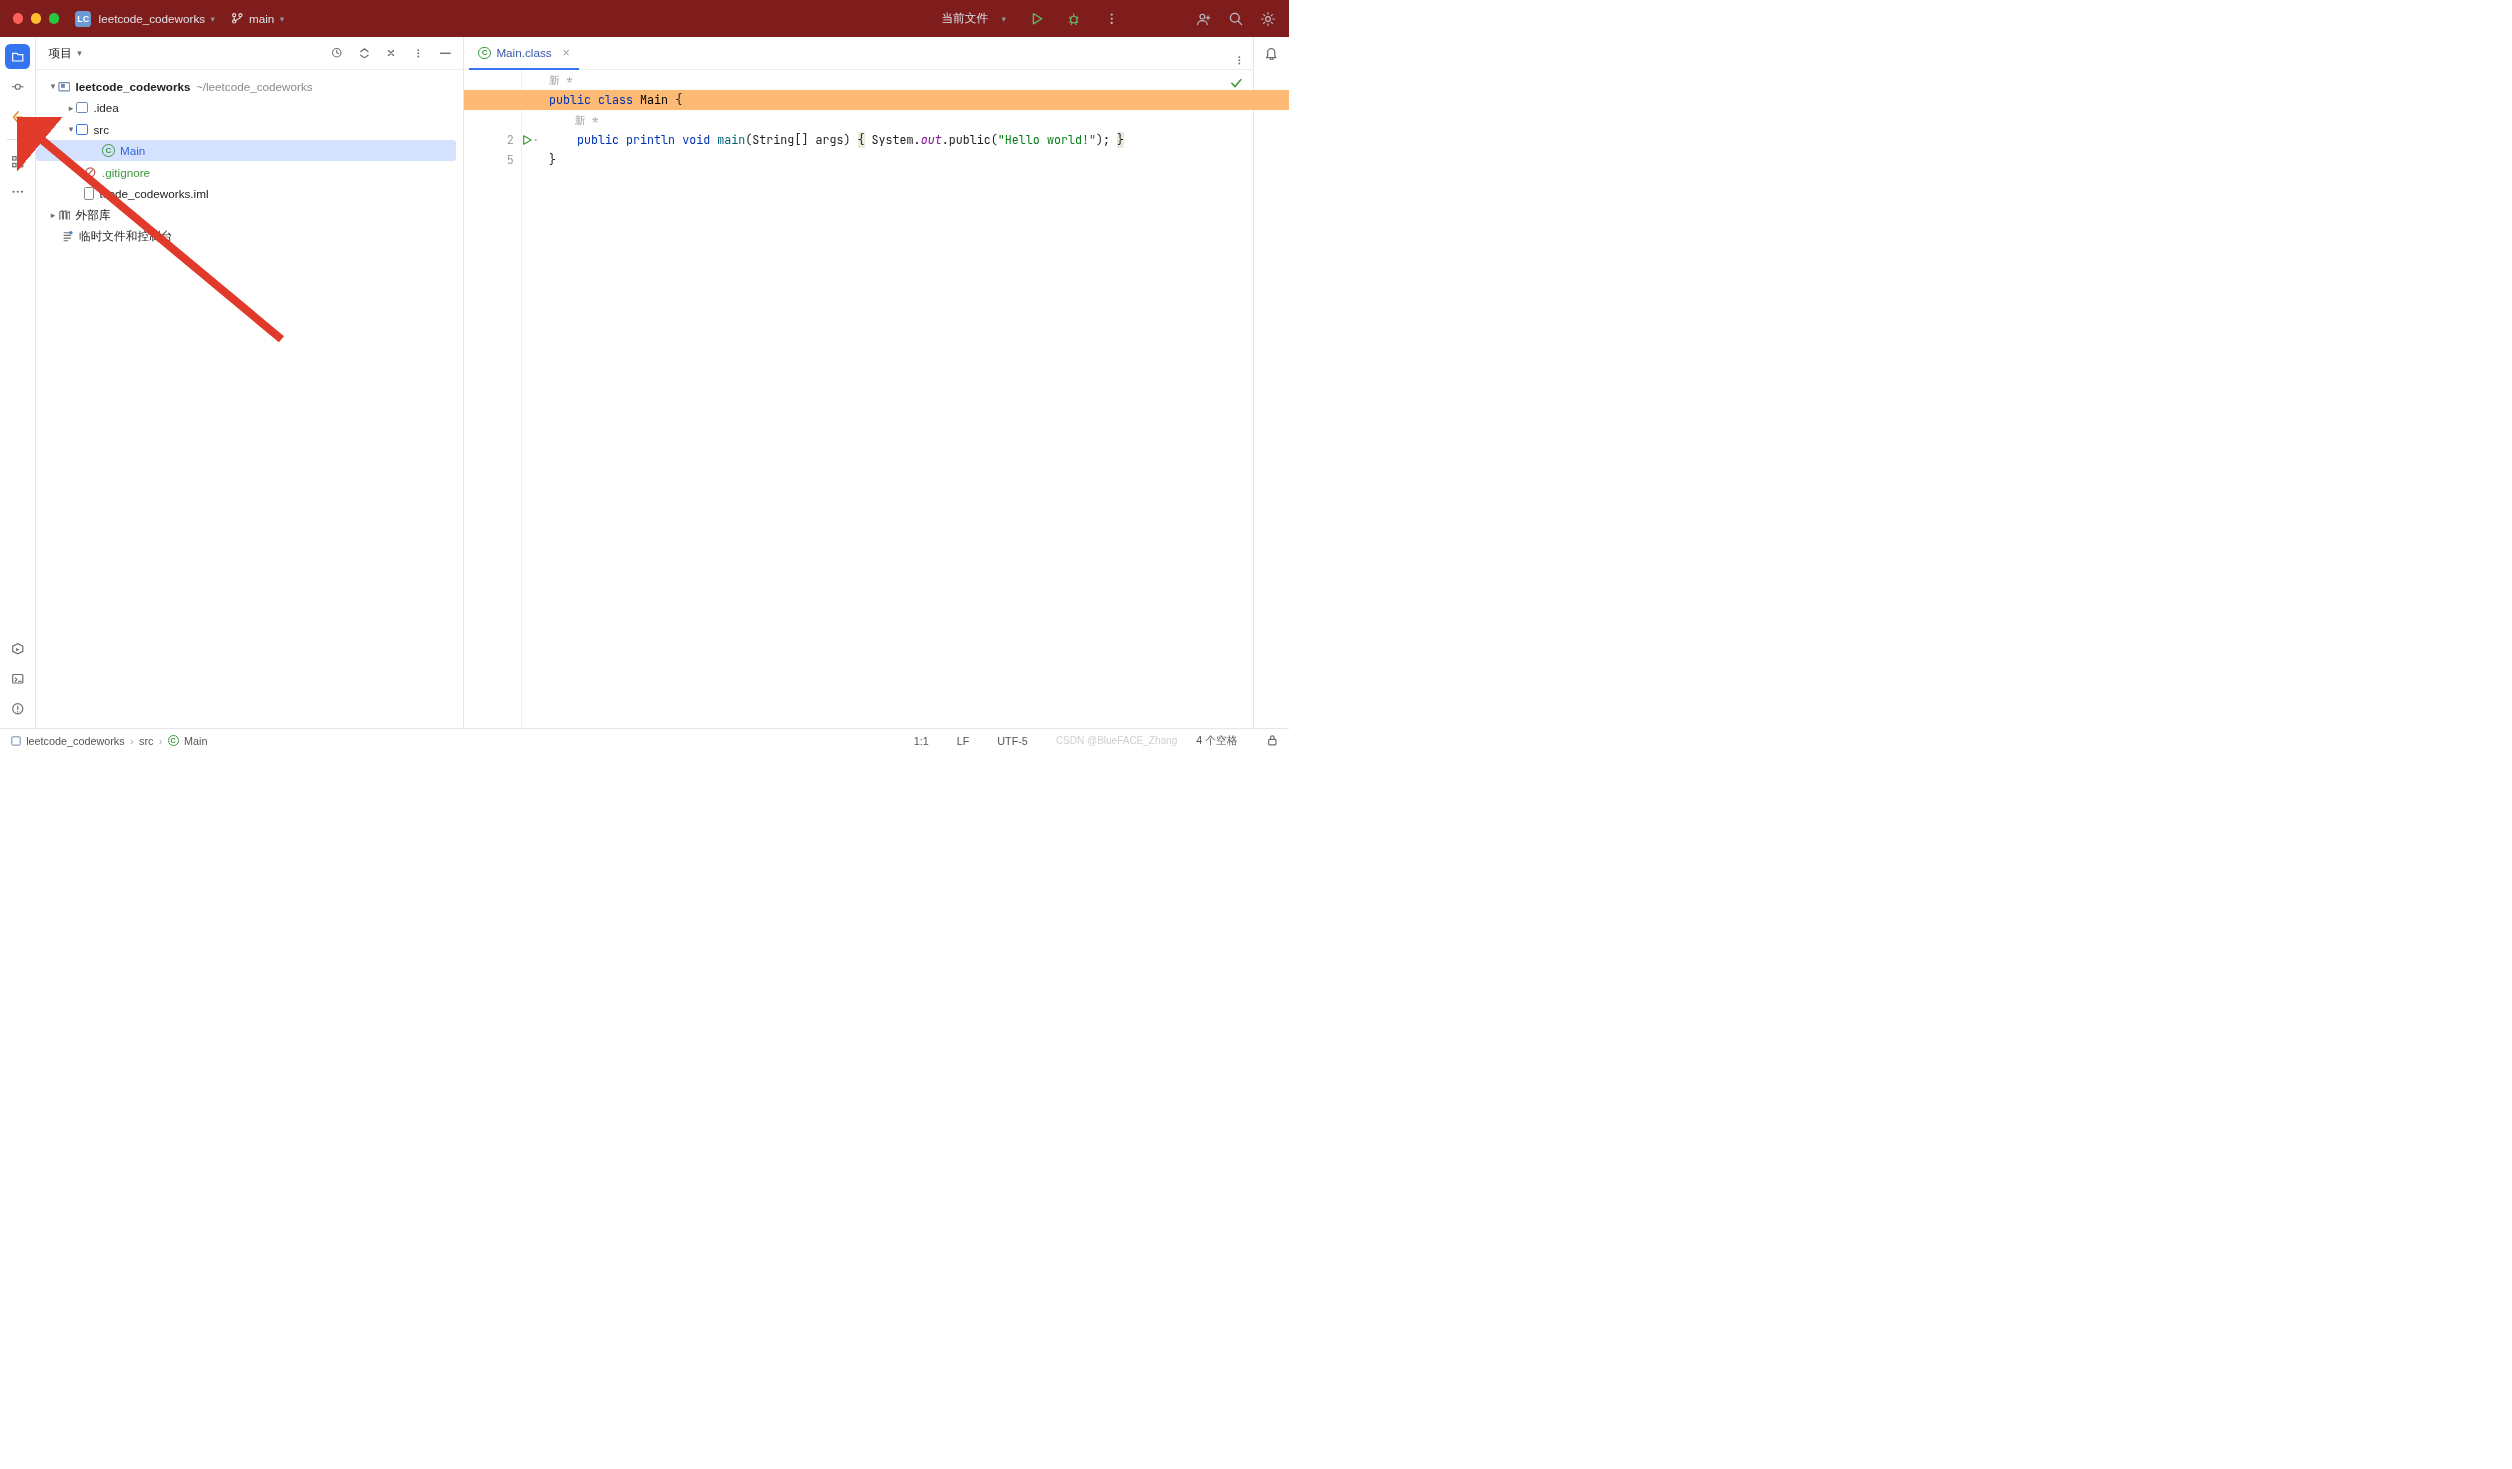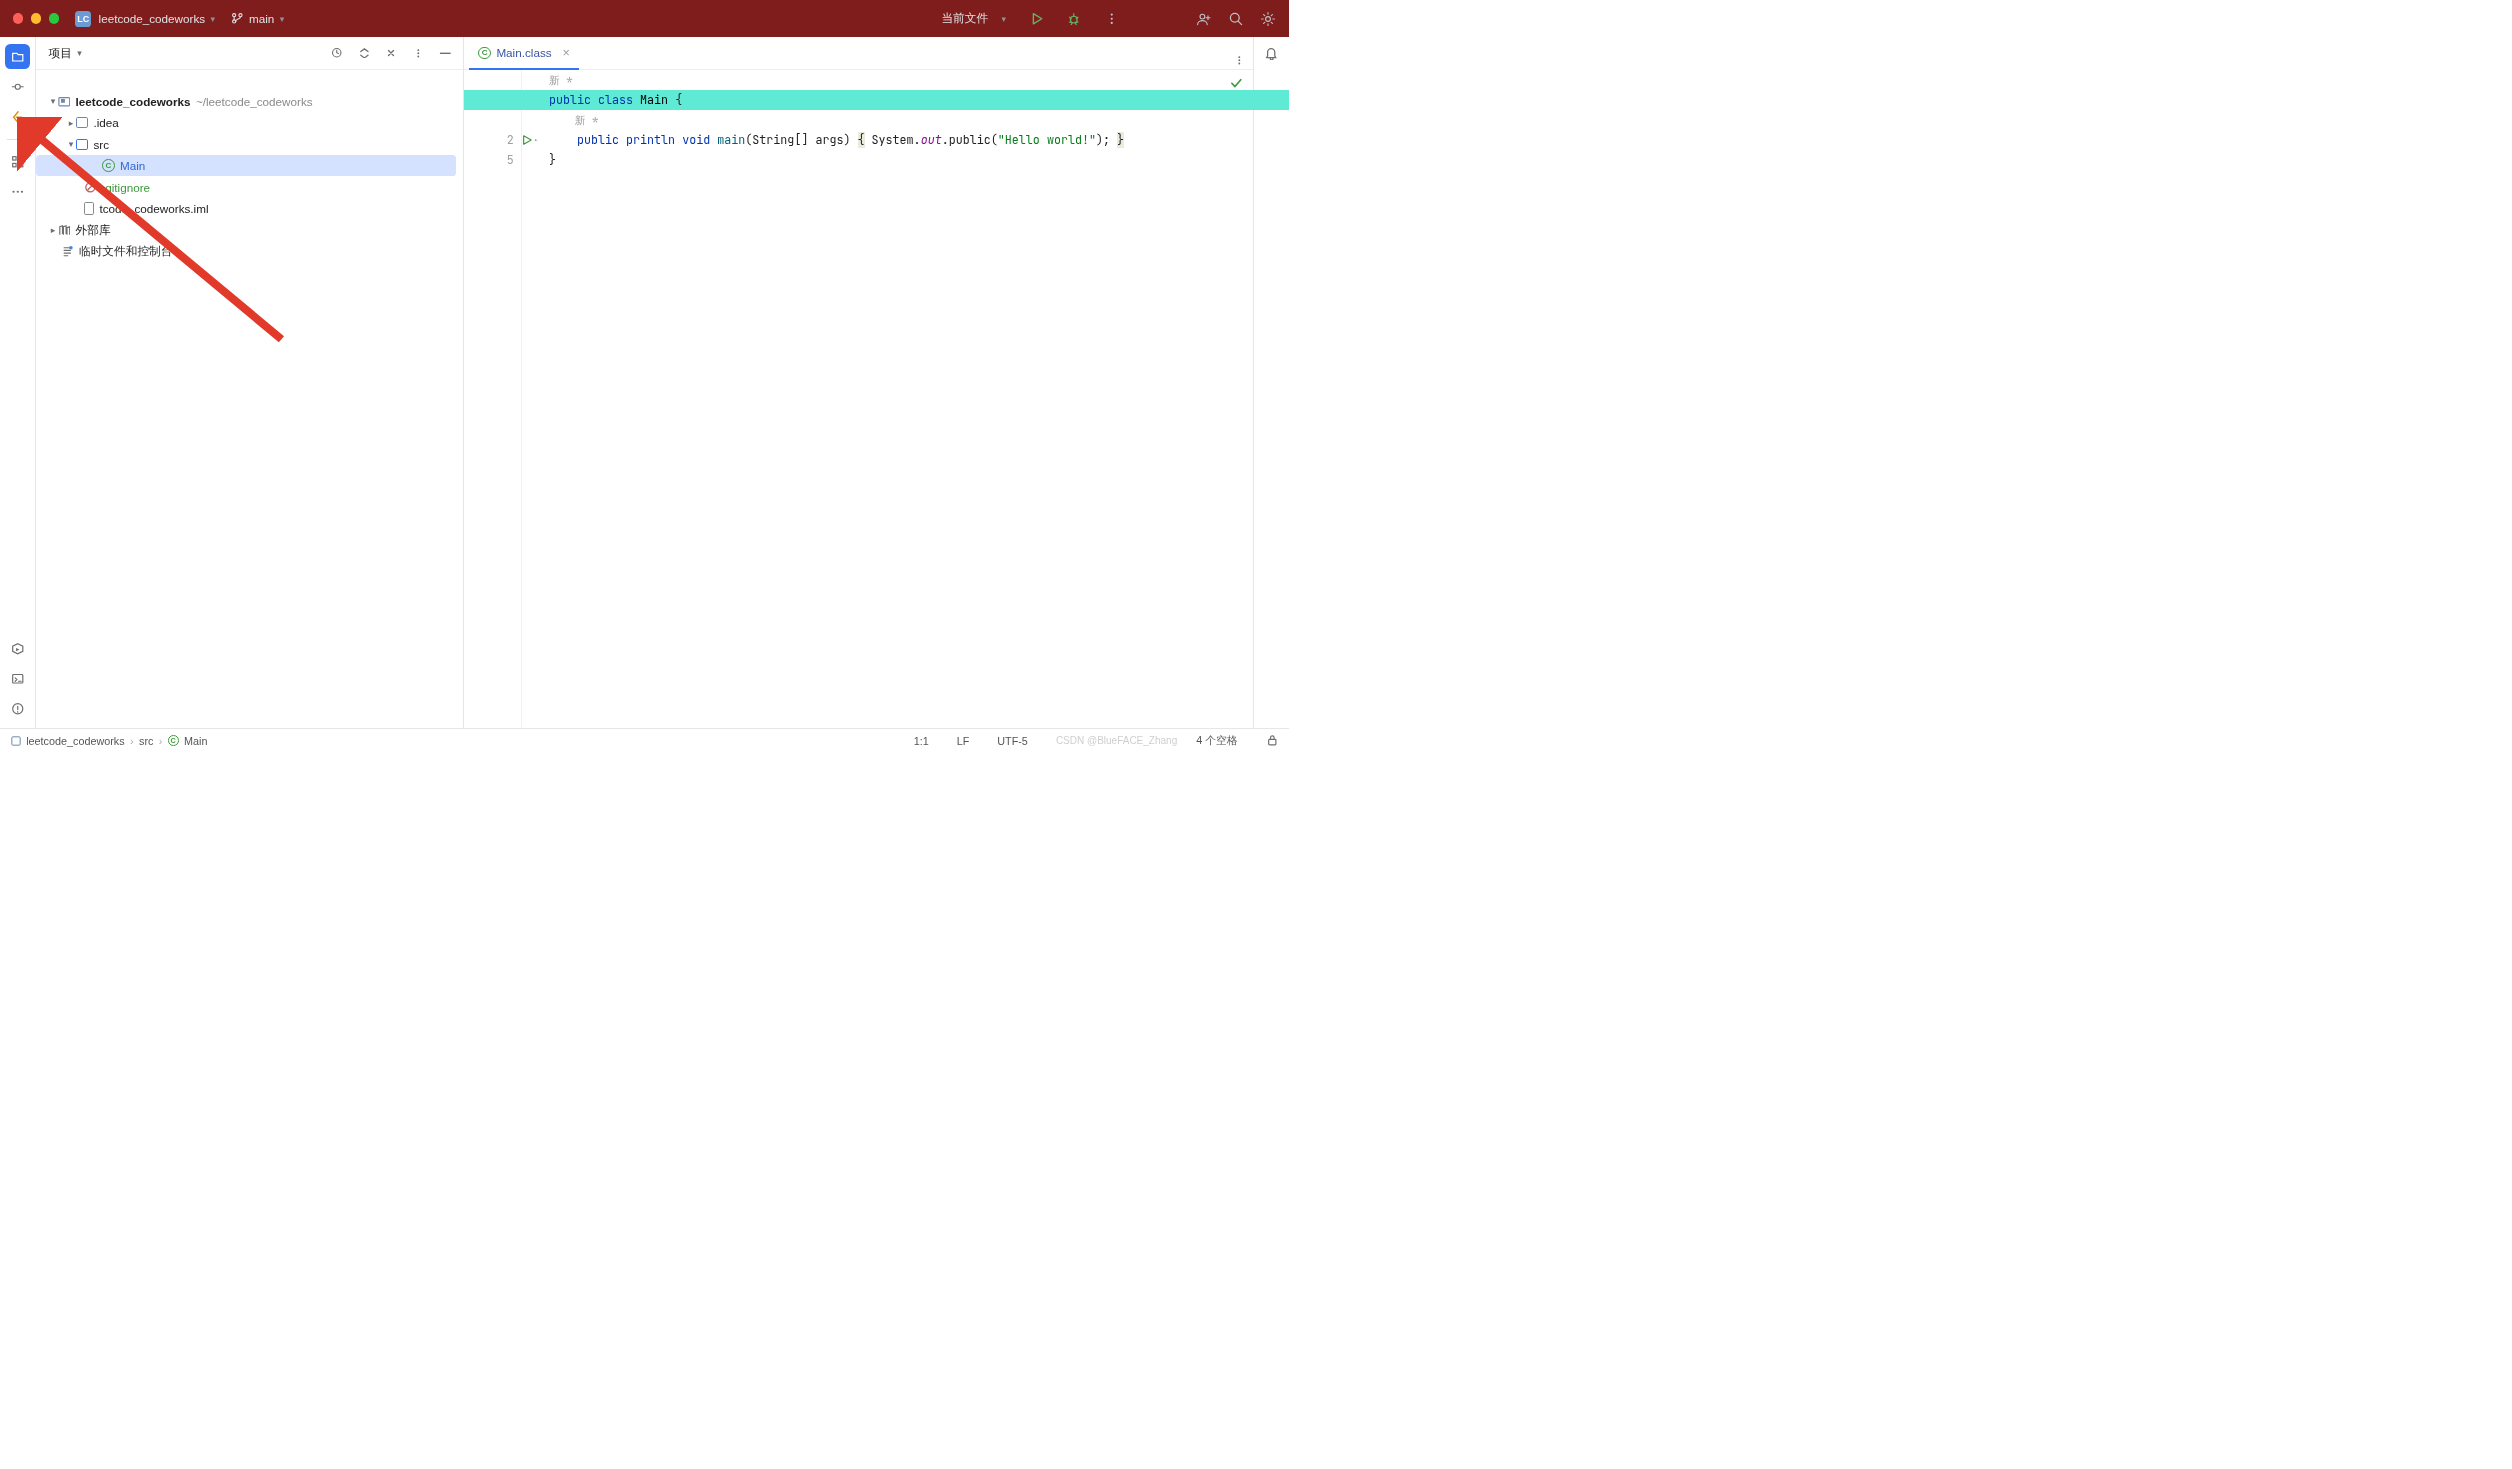--- a/index.html
+++ b/index.html
@@ -23,21 +23,21 @@
     .right-cluster { display: flex; align-items: center; gap: 16px; margin-left: 54px; }
 
     
     .outer { display: flex; height: 715px; }
     .lefticons { width: 36px; border-right: 0.9px solid #e6e6e6; display: flex; flex-direction: column; align-items: center; padding-top: 7.2px; gap: 5.4px; }
     .lefticons .ico { width: 25px; height: 25px; border-radius: 5.4px; display: flex; align-items: center; justify-content: center; color: #6e6e6e; cursor: pointer; }
     .lefticons .ico.active { background: #3574f0; color: #fff; }
     .lefticons .hr { width: 21.5px; height: 0.9px; background: #e0e0e0; margin: 3.6px 0; }
     .lefticons .spacer { flex: 1; }
 
-    .projpanel { width: 428px; border-right: 0.9px solid #e6e6e6; display: flex; flex-direction: column; gap: 15px; }
+    .projpanel { width: 428px; border-right: 0.9px solid #e6e6e6; display: flex; flex-direction: column; }
     .projhdr { height: 33px; display: flex; align-items: center; padding: 0 9px 0 12.6px; border-bottom: 0.9px solid #ededed; }
     .projhdr .lbl { font-size: 11.7px; color: #222; }
     .projhdr .right { margin-left: auto; display: flex; align-items: center; gap: 9px; color: #6e6e6e; }
     .projhdr .right .ibtn { width: 18px; height: 18px; display: flex; align-items: center; justify-content: center; cursor: pointer; }
 
     .tree { padding: 5.4px 7.2px 5.4px 0; overflow: auto; flex: 1; position: relative; }
     .trow { height: 21.5px; display: flex; align-items: center; border-radius: 3.6px; cursor: pointer; }
     .trow.sel { background: #d4e2ff; }
     .tarrow { width: 9px; text-align: center; color: #6e6e6e; font-size: 9px; }
     .ticon { margin-right: 5.4px; display: flex; align-items: center; }
@@ -56,21 +56,21 @@
     .tab .name { color: #3856a6; }
     .tab .x { color: #9e9e9e; margin-left: 5.4px; font-size: 12.6px; }
     .tabs .right { margin-left: auto; display: flex; align-items: center; gap: 12.6px; padding-right: 7.2px; }
     .tabs .right .ibtn { color: #6e6e6e; cursor: pointer; }
 
     .code { display: flex; font-family: "JetBrains Mono", Menlo, Consolas, monospace; font-size: 11.7px; line-height: 20px; flex: 1; position: relative; }
     .gutter { width: 58px; text-align: right; color: #a0a0a0; padding-right: 7.2px; user-select: none; border-right: 0.9px solid #f0f0f0; }
     .runcol { width: 21.5px; color: #3c9a3c; }
     .lines { padding-left: 5.4px; flex: 1; }
     .line { white-space: pre; }
-    .line.current { background: #5eead4; margin-left: -85px; padding-left: 85px; margin-right: -36px; }
+    .line.current { background: #fdba74; margin-left: -85px; padding-left: 85px; margin-right: -36px; }
     .kw { color: #0033b3; }
     .cls { color: #000; }
     .mth { color: #00627a; }
     .str { color: #067d17; }
     .fld { color: #871094; font-style: italic; margin-top: 22px; }
     .hint { color: #9e9e9e; font-size: 10.8px; }
     .hint .ast { color: #a0a0a0; }
     .brace-hl { background: #e8ecdb; }
     .check { color: #3c9a3c; }
     .tick { position: absolute; right: 10.8px; top: 5.4px; }

